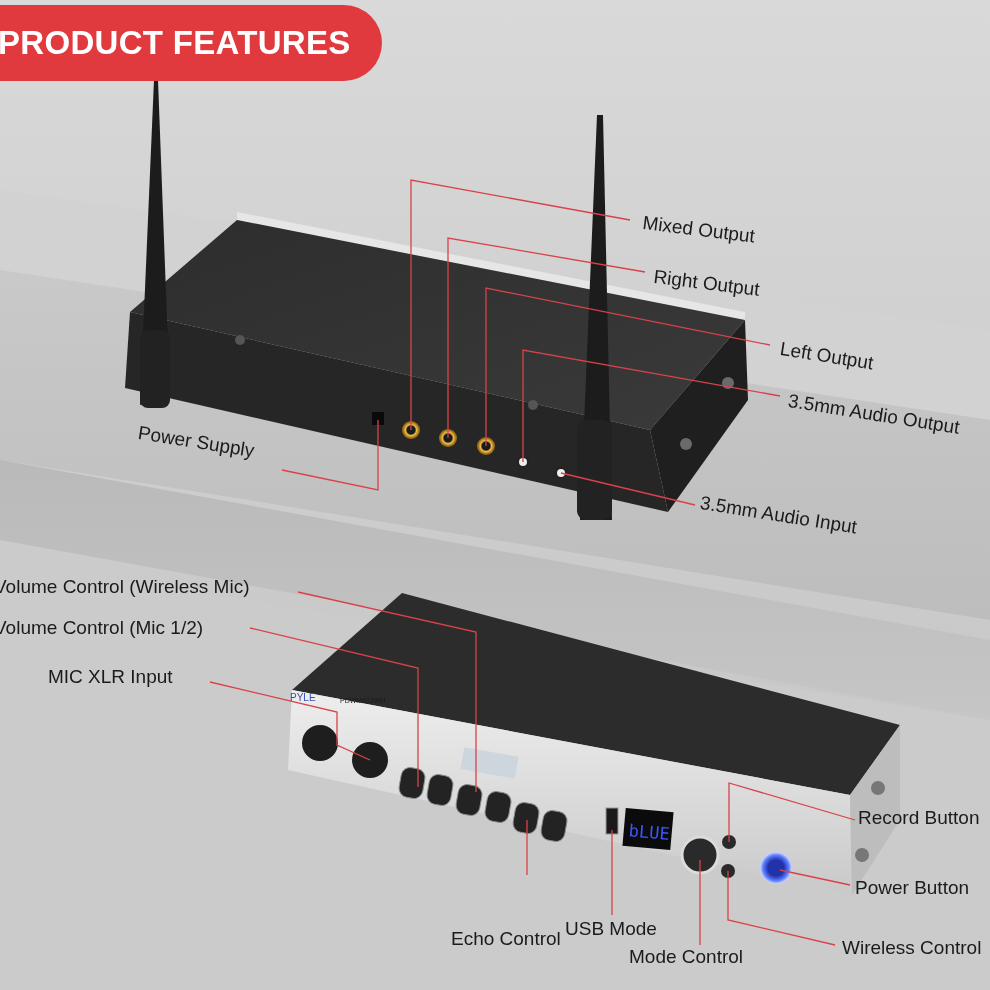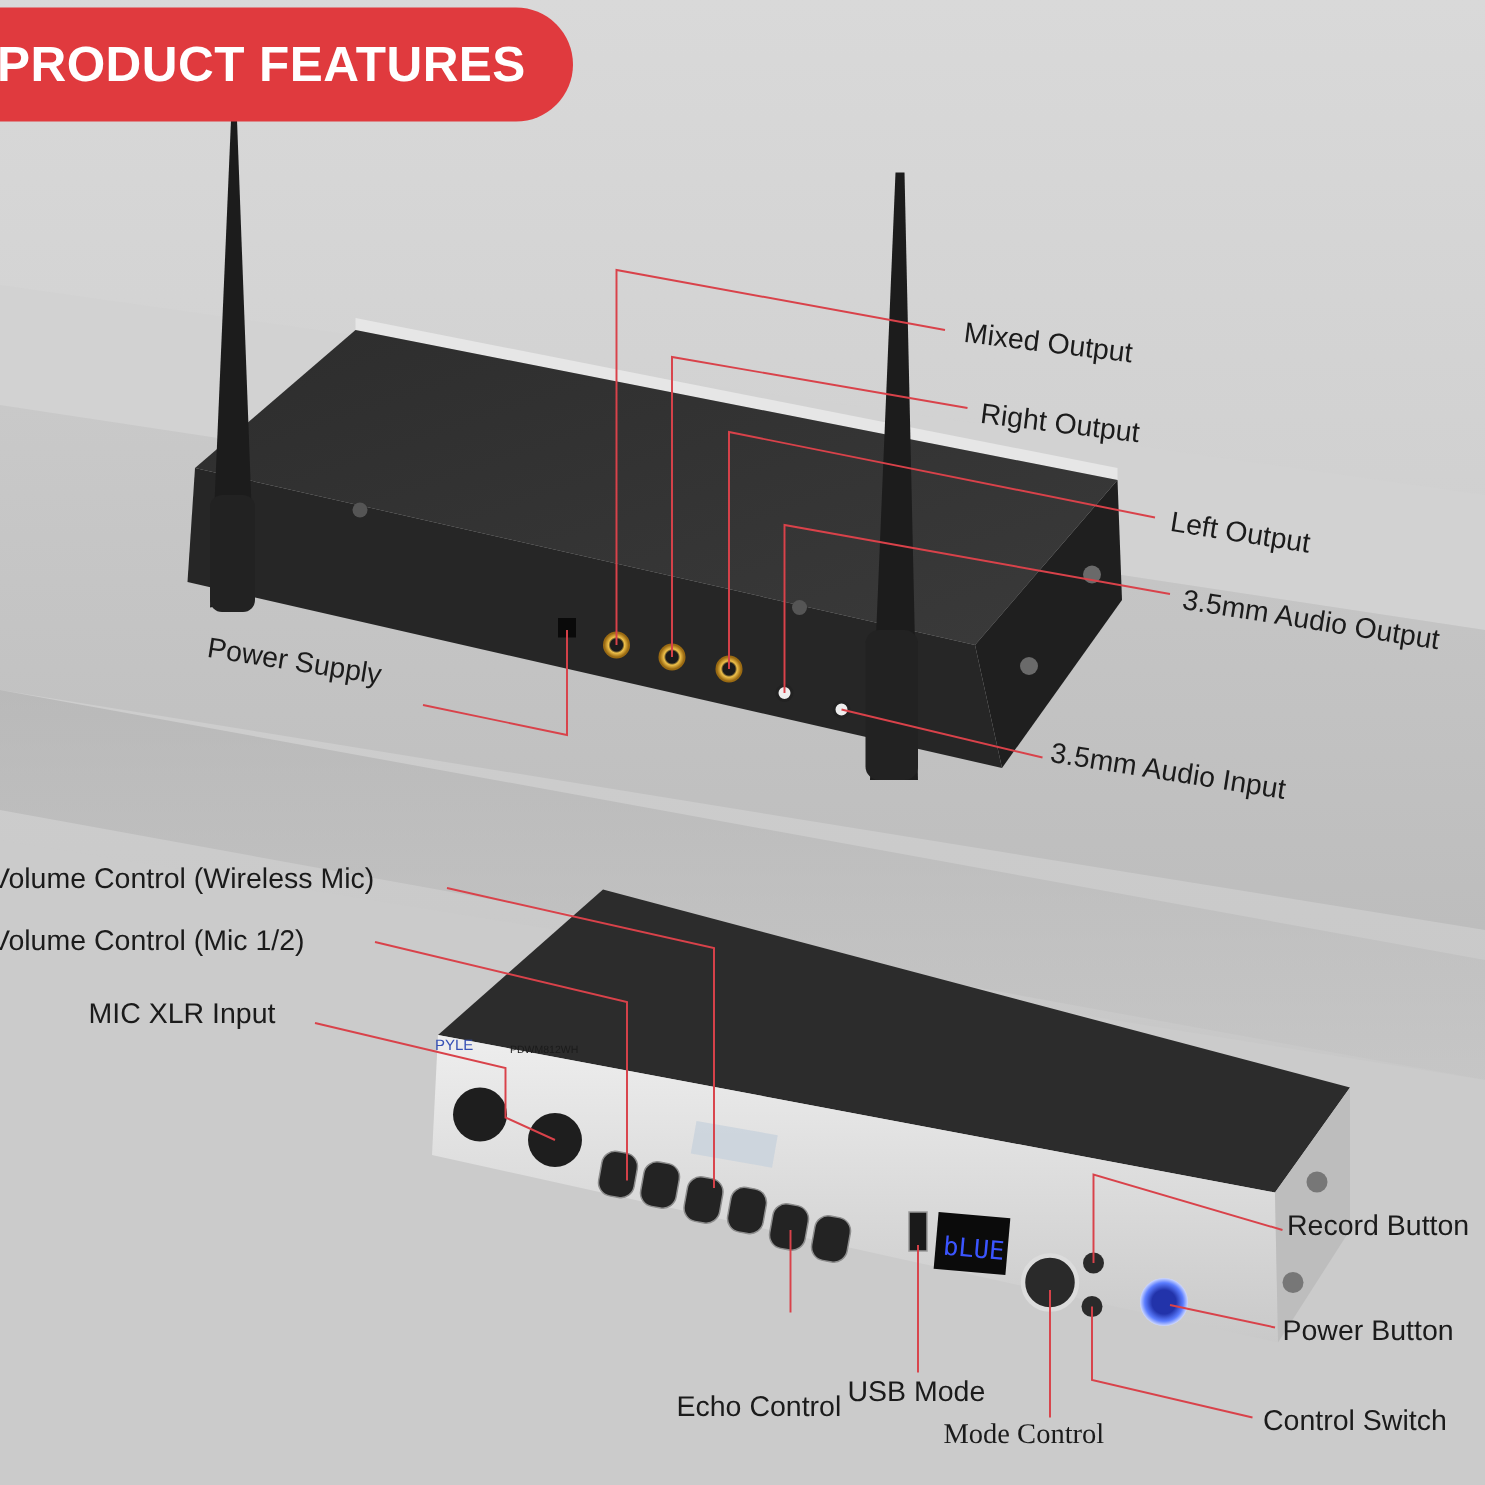--- a/index.html
+++ b/index.html
@@ -141,23 +141,23 @@
 
   <div class="lbl" style="left:644px;top:212px;transform:rotate(7deg);">Mixed Output</div>
   <div class="lbl" style="left:655px;top:266px;transform:rotate(7deg);">Right Output</div>
   <div class="lbl" style="left:782px;top:338px;transform:rotate(9deg);">Left Output</div>
   <div class="lbl" style="left:790px;top:390px;transform:rotate(9deg);">3.5mm Audio Output</div>
   <div class="lbl" style="left:702px;top:492px;transform:rotate(9deg);">3.5mm Audio Input</div>
   <div class="lbl" style="left:140px;top:422px;transform:rotate(9deg);">Power Supply</div>
 
   <div class="lbl flat" style="left:-6px;top:576px;">Volume Control (Wireless Mic)</div>
   <div class="lbl flat" style="left:-6px;top:617px;">Volume Control (Mic 1/2)</div>
-  <div class="lbl flat" style="left:59px;top:666px;">MIC XLR Input</div>
+  <div class="lbl flat" style="left:48px;top:666px;">MIC XLR Input</div>
   <div class="lbl flat" style="left:451px;top:880px;margin-top:48px;">Echo Control</div>
   <div class="lbl flat" style="left:565px;top:918px;">USB Mode</div>
-  <div class="lbl flat" style="left:629px;top:946px;font-family:Liberation Serif, serif;">Mode Control</div>
+  <div class="lbl flat" style="left:629px;top:946px;">Mode Control</div>
   <div class="lbl flat" style="left:858px;top:807px;">Record Button</div>
   <div class="lbl flat" style="left:855px;top:877px;">Power Button</div>
-  <div class="lbl flat" style="left:842px;top:937px;">Control Switch</div>
+  <div class="lbl flat" style="left:842px;top:937px;">Wireless Control</div>
 
   <div class="lbl flat" style="left:290px;top:692px;font-size:10px;font-weight:normal;color:#3650b5;">PYLE</div>
   <div class="lbl flat" style="left:340px;top:697px;font-size:7px;">PDWM812WH</div>
 </div>
 
 </body></html>

